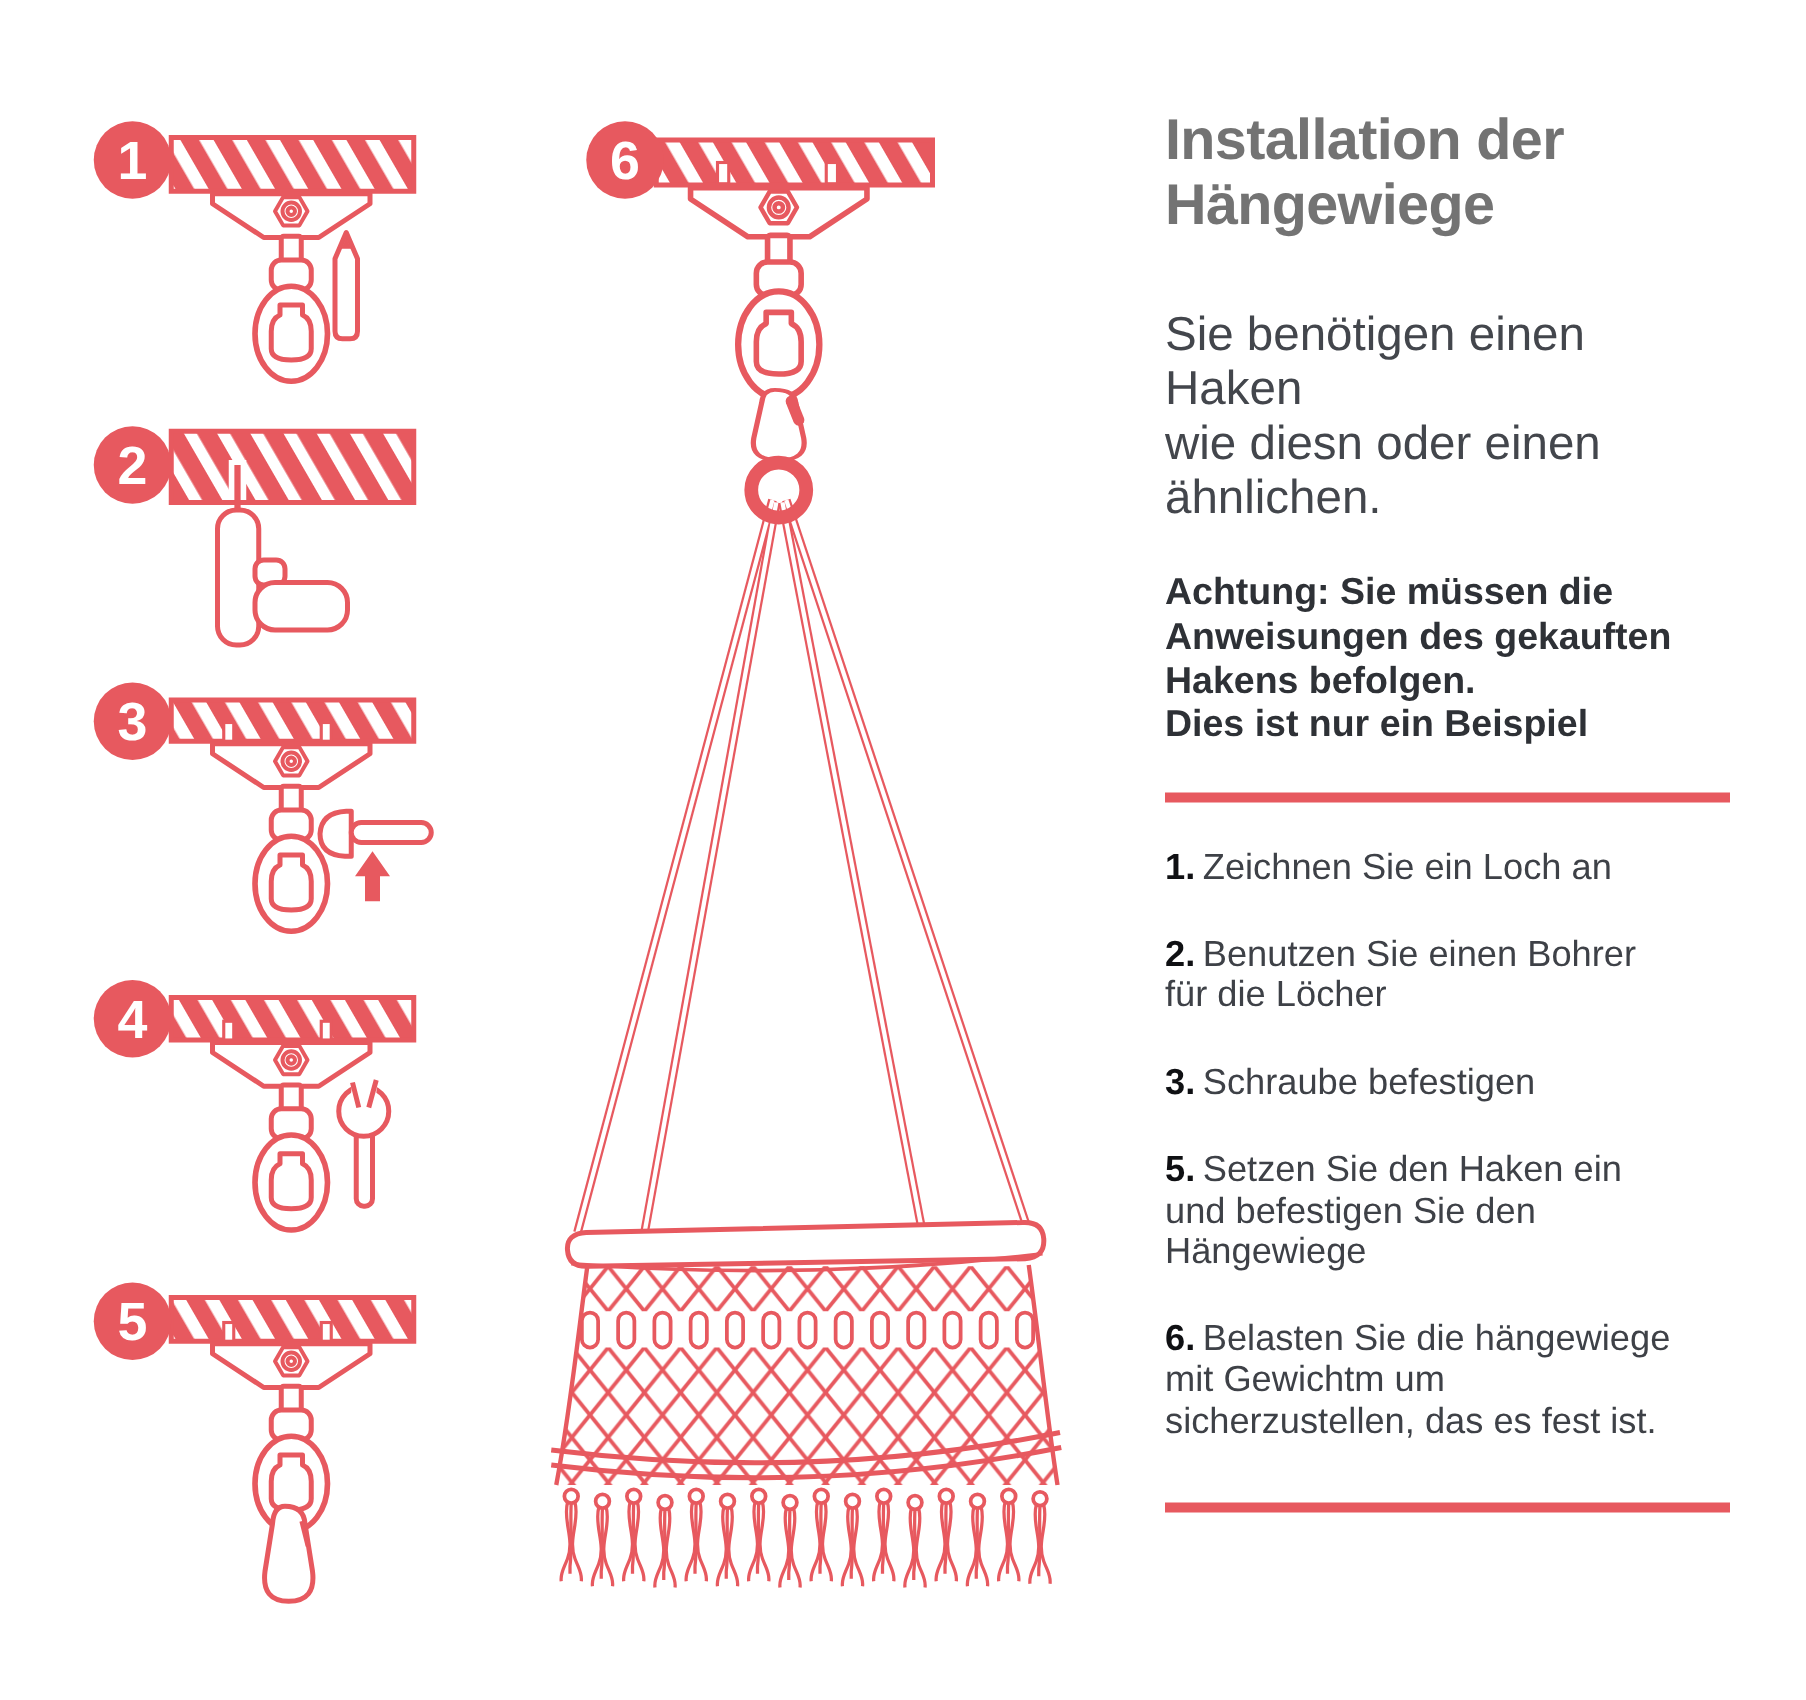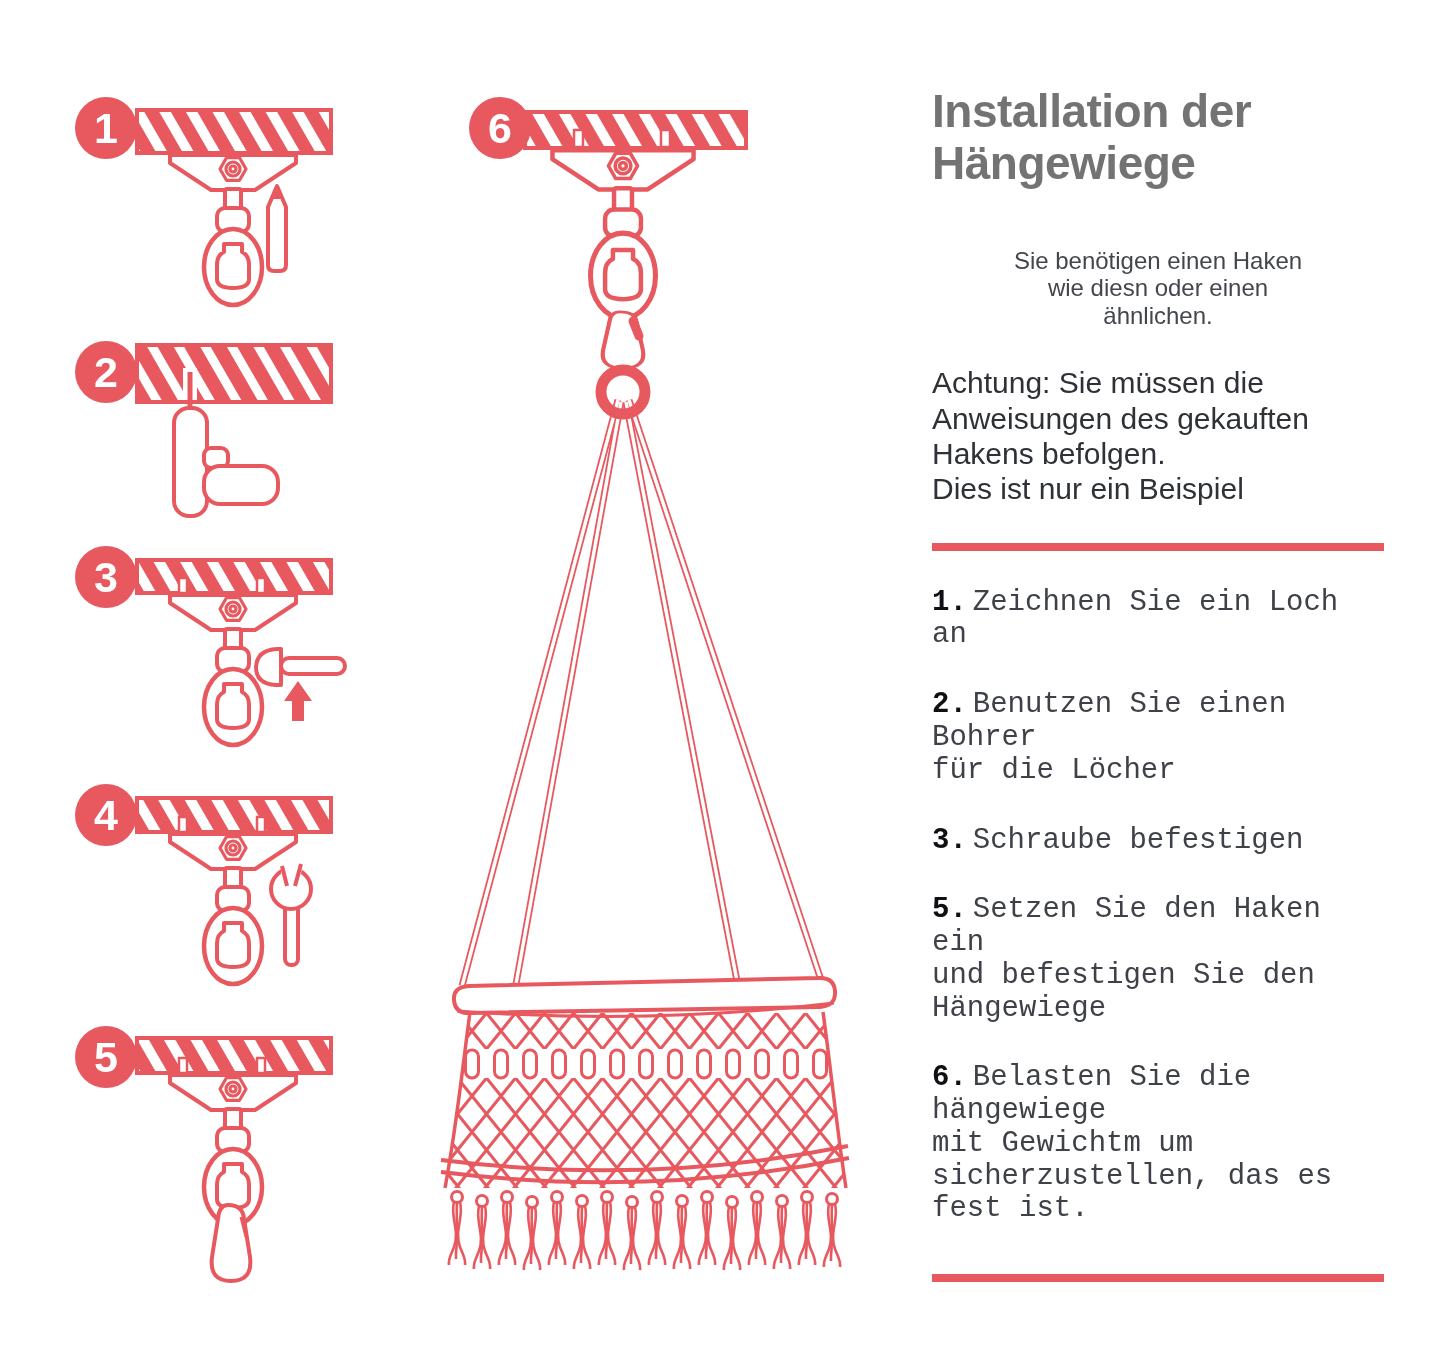--- a/index.html
+++ b/index.html
@@ -8,25 +8,25 @@
     overflow:hidden;font-family:"Liberation Sans",sans-serif;
   }
   .diagram{position:absolute;left:0;top:0;}
   .diagram text{font-family:"Liberation Sans",sans-serif;}
 
   .text-col{position:absolute;left:932px;top:86px;width:452px;color:#3E4147;}
   .page-title{
     margin:0;font-size:46px;line-height:1.12;font-weight:800;
     color:#737373;letter-spacing:-0.5px;white-space:pre-line;
   }
-  .intro{margin:58px 0 0;font-size:24px;line-height:1.14;color:#43464C;white-space:pre-line;text-align:center;}
-  .warning{margin:36px 0 0;font-size:30px;line-height:1.18;font-weight:400;color:#2E3136;white-space:pre-line;}
+  .intro{margin:58px 0 0;font-size:38px;line-height:1.14;color:#43464C;white-space:pre-line;}
+  .warning{margin:36px 0 0;font-size:30px;line-height:1.18;font-weight:700;color:#2E3136;white-space:pre-line;}
   .divider{margin-top:36px;height:8px;background:#E7595F;}
   .divider.bottom{margin-top:48px;}
-  .instructions{margin:36px 0 0;padding:0;list-style:none;font-family:Liberation Mono, monospace;}
+  .instructions{margin:36px 0 0;padding:0;list-style:none;}
   .instructions li{margin:0 0 37px;font-size:29px;line-height:1.13;color:#3E4147;}
   .instructions li:last-child{margin-bottom:0;}
   .instructions .num{font-weight:700;color:#0F1013;margin-right:6px;}
   .instructions .body{white-space:pre-line;}
 </style>
 </head>
 <body>
 
 <div class="poster">
 

